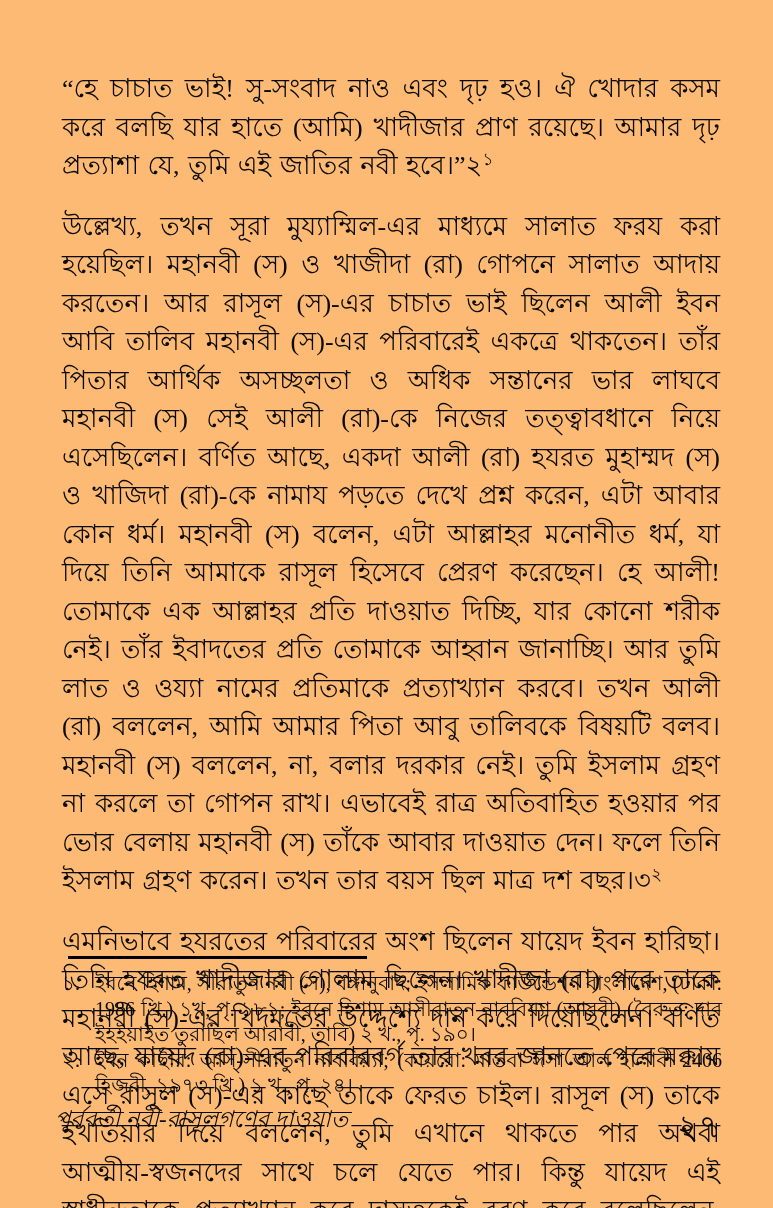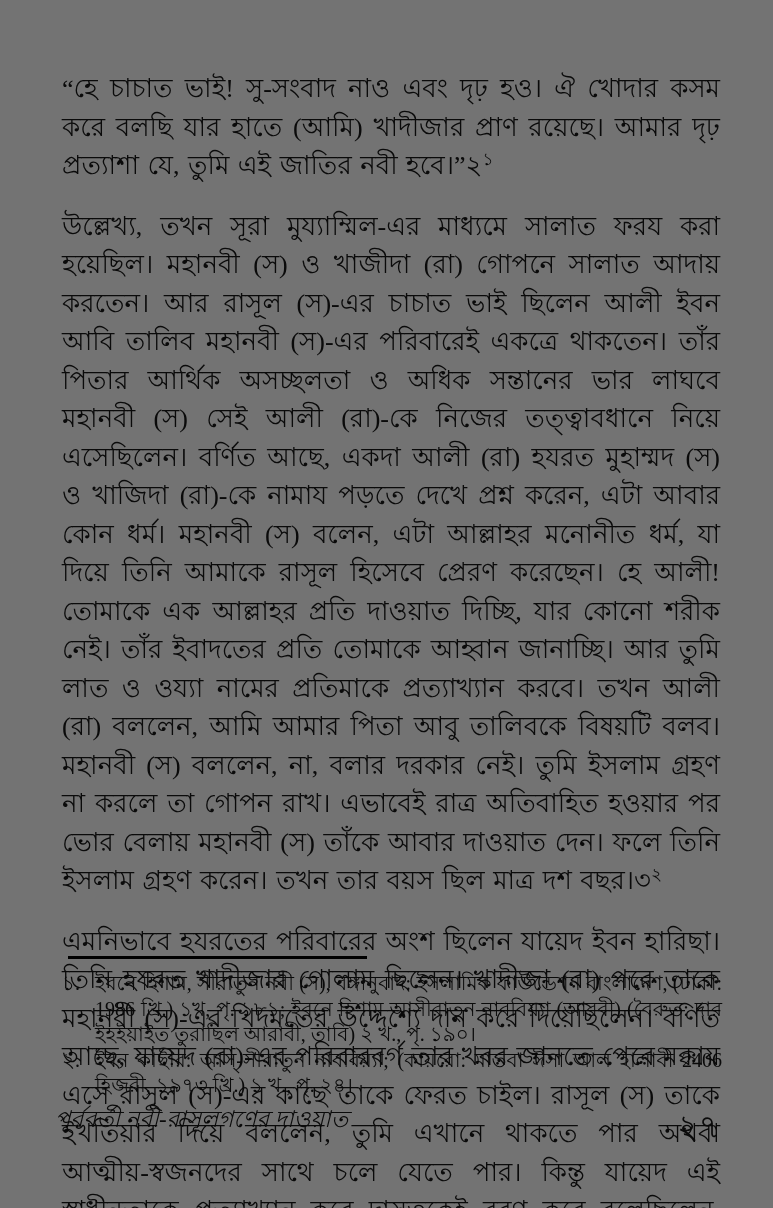--- a/index.html
+++ b/index.html
@@ -4,21 +4,21 @@
 <style>
   html, body {
     margin: 0;
     padding: 0;
     background: #ffffff;
   }
   .page {
     position: relative;
     width: 773px;
     height: 1208px;
-    background: #737373;
+    background: #fdba74;
     color: #0a0a0a;
     font-family: "Liberation Serif", serif;
     overflow: hidden;
   }
   .main-text {
     position: absolute;
     left: 62px;
     top: 70px;
     width: 658px;
   }

